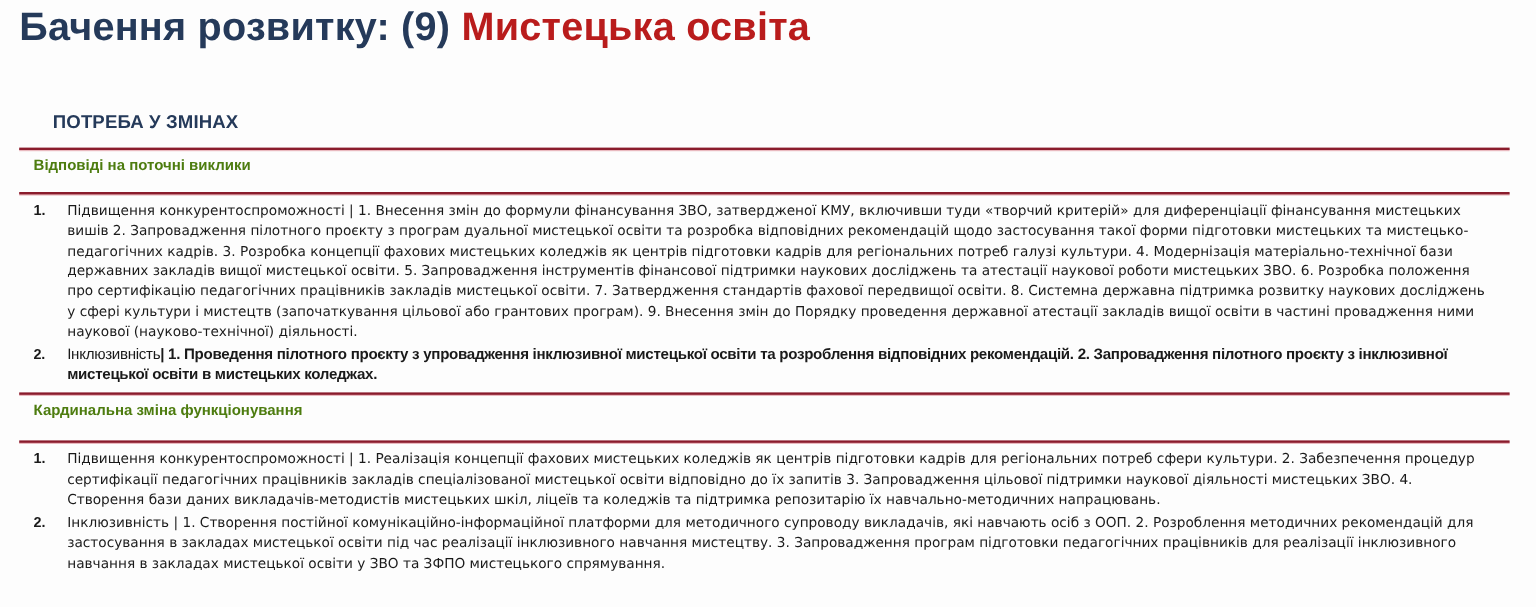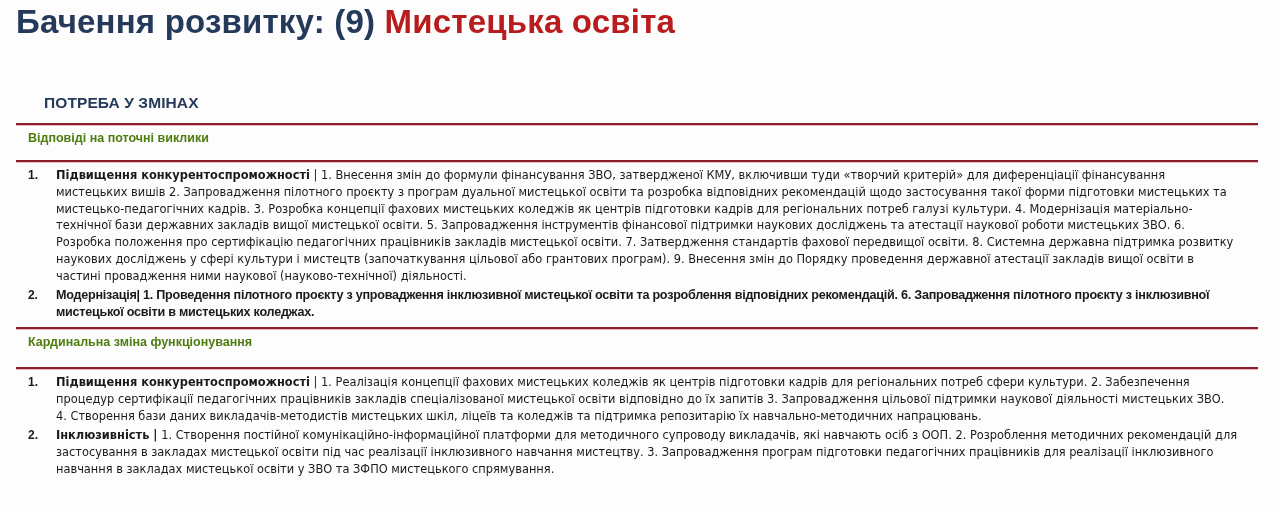--- a/index.html
+++ b/index.html
@@ -38,21 +38,21 @@
   .list {
     position: absolute; left: 28px; width: 1210px;
     font-family: "DejaVu Sans", sans-serif;
     font-size: 11.4px; line-height: 16.8px; color: #1a1a1a;
   }
   .item { position: relative; padding-left: 28px; }
   .item .num {
     position: absolute; left: 0; top: 0; font-weight: bold;
     font-family: "Liberation Sans", sans-serif; font-size: 12px;
   }
-  .item .lead { font-weight: bold; }
+  .item .lead { font-weight: normal; }
   .item.tight {
     font-family: "Liberation Sans", sans-serif; font-size: 12.6px;
     letter-spacing: -0.25px; line-height: 17px;
   }
   .item.tight .body { font-weight: bold; }
 </style>
 </head>
 <body>
 
 <div class="title">
@@ -65,21 +65,21 @@
 <div class="subhead" style="top:131px;">Відповіді на поточні виклики</div>
 <div class="rule" style="top:160px;"></div>
 
 <div class="list" style="top:167px;">
   <div class="item">
     <span class="num">1.</span>
     <span class="lead">Підвищення конкурентоспроможності</span><span class="body"> | 1. Внесення змін до формули фінансування ЗВО, затвердженої КМУ, включивши туди «творчий критерій» для диференціації фінансування мистецьких вишів 2. Запровадження пілотного проєкту з програм дуальної мистецької освіти та розробка відповідних рекомендацій щодо застосування такої форми підготовки мистецьких та мистецько-педагогічних кадрів. 3. Розробка концепції фахових мистецьких коледжів як центрів підготовки кадрів для регіональних потреб галузі культури. 4. Модернізація матеріально-технічної бази державних закладів вищої мистецької освіти. 5. Запровадження інструментів фінансової підтримки наукових досліджень та атестації наукової роботи мистецьких ЗВО. 6. Розробка положення про сертифікацію педагогічних працівників закладів мистецької освіти. 7. Затвердження стандартів фахової передвищої освіти. 8. Системна державна підтримка розвитку наукових досліджень у сфері культури і мистецтв (започаткування цільової або грантових програм). 9. Внесення змін до Порядку проведення державної атестації закладів вищої освіти в частині провадження ними наукової (науково-технічної) діяльності.</span>
   </div>
   <div class="item tight" style="margin-top:2px;">
     <span class="num">2.</span>
-    <span class="lead">Модернізація</span><span class="body">| 1. Проведення пілотного проєкту з упровадження інклюзивної мистецької освіти та розроблення відповідних рекомендацій. 6. Запровадження пілотного проєкту з інклюзивної мистецької освіти в мистецьких коледжах.</span>
+    <span class="lead">Інклюзивність</span><span class="body">| 1. Проведення пілотного проєкту з упровадження інклюзивної мистецької освіти та розроблення відповідних рекомендацій. 2. Запровадження пілотного проєкту з інклюзивної мистецької освіти в мистецьких коледжах.</span>
   </div>
 </div>
 
 <div class="rule" style="top:327px;"></div>
 <div class="subhead" style="top:335px;">Кардинальна  зміна  функціонування</div>
 <div class="rule" style="top:367px;"></div>
 
 <div class="list" style="top:374px;">
   <div class="item">
     <span class="num">1.</span>

